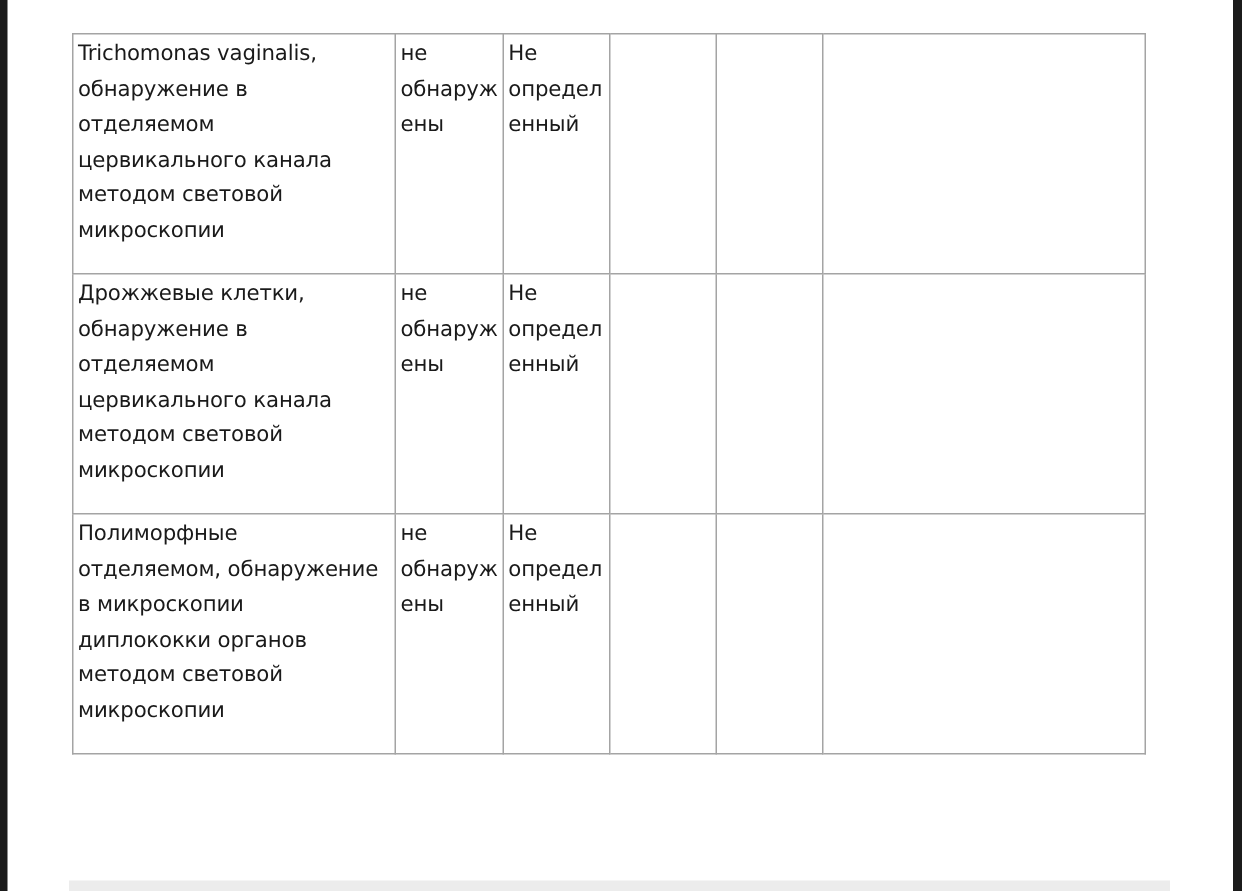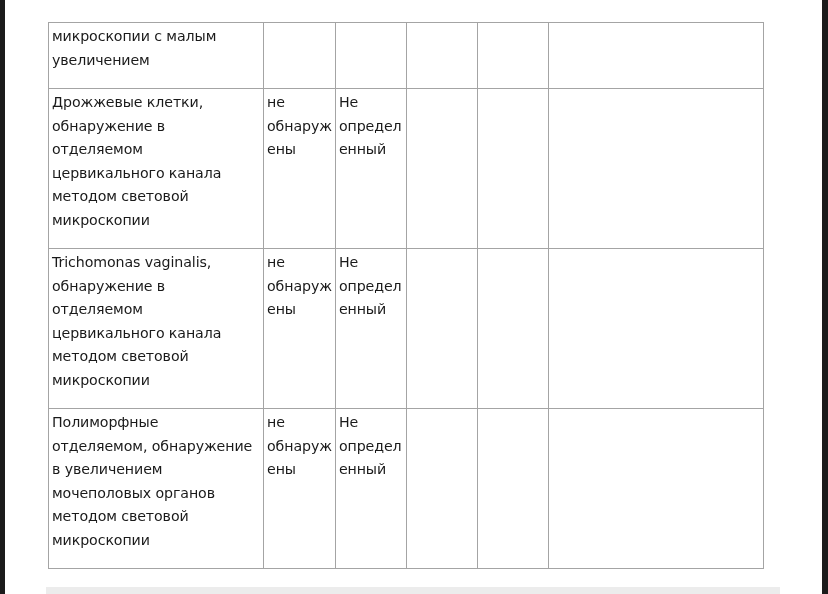--- a/index.html
+++ b/index.html
@@ -39,27 +39,39 @@
 <table class="doc-table">
   <colgroup>
     <col style="width:215px">
       <col style="width:71px">
       <col style="width:71px">
     <col style="width:71px">
       <col style="width:71px">
       <col style="width:215px">
   </colgroup>
   <tbody>
-    <tr style="height:66px">
+    <tr style="height:160px">
       <td>
-        <span class="line">микроскопии с малым</span>
-        <span class="line">увеличением</span>
+        <span class="line">Trichomonas vaginalis,</span>
+        <span class="line">обнаружение в</span>
+        <span class="line">отделяемом</span>
+        <span class="line">цервикального канала</span>
+        <span class="line">методом световой</span>
+        <span class="line">микроскопии</span>
       </td>
-      <td></td>
-      <td></td>
+      <td>
+        <span class="line">не</span>
+        <span class="line">обнаруж</span>
+        <span class="line">ены</span>
+      </td>
+      <td>
+        <span class="line">Не</span>
+        <span class="line">определ</span>
+        <span class="line">енный</span>
+      </td>
       <td></td>
       <td></td>
       <td></td>
     </tr>
     <tr style="height:160px">
       <td>
         <span class="line">Дрожжевые клетки,</span>
         <span class="line">обнаружение в</span>
         <span class="line">отделяемом</span>
         <span class="line">цервикального канала</span>
@@ -75,47 +87,24 @@
         <span class="line">Не</span>
         <span class="line">определ</span>
         <span class="line">енный</span>
       </td>
       <td></td>
       <td></td>
       <td></td>
     </tr>
     <tr style="height:160px">
       <td>
-        <span class="line">Trichomonas vaginalis,</span>
-        <span class="line">обнаружение в</span>
-        <span class="line">отделяемом</span>
-        <span class="line">цервикального канала</span>
-        <span class="line">методом световой</span>
-        <span class="line">микроскопии</span>
-      </td>
-      <td>
-        <span class="line">не</span>
-        <span class="line">обнаруж</span>
-        <span class="line">ены</span>
-      </td>
-      <td>
-        <span class="line">Не</span>
-        <span class="line">определ</span>
-        <span class="line">енный</span>
-      </td>
-      <td></td>
-      <td></td>
-      <td></td>
-    </tr>
-    <tr style="height:160px">
-      <td>
         <span class="line">Полиморфные</span>
         <span class="line">отделяемом, обнаружение</span>
-        <span class="line">в увеличением</span>
-        <span class="line">мочеполовых органов</span>
+        <span class="line">в микроскопии</span>
+        <span class="line">диплококки органов</span>
         <span class="line">методом световой</span>
         <span class="line">микроскопии</span>
       </td>
       <td>
         <span class="line">не</span>
         <span class="line">обнаруж</span>
         <span class="line">ены</span>
       </td>
       <td>
         <span class="line">Не</span>

